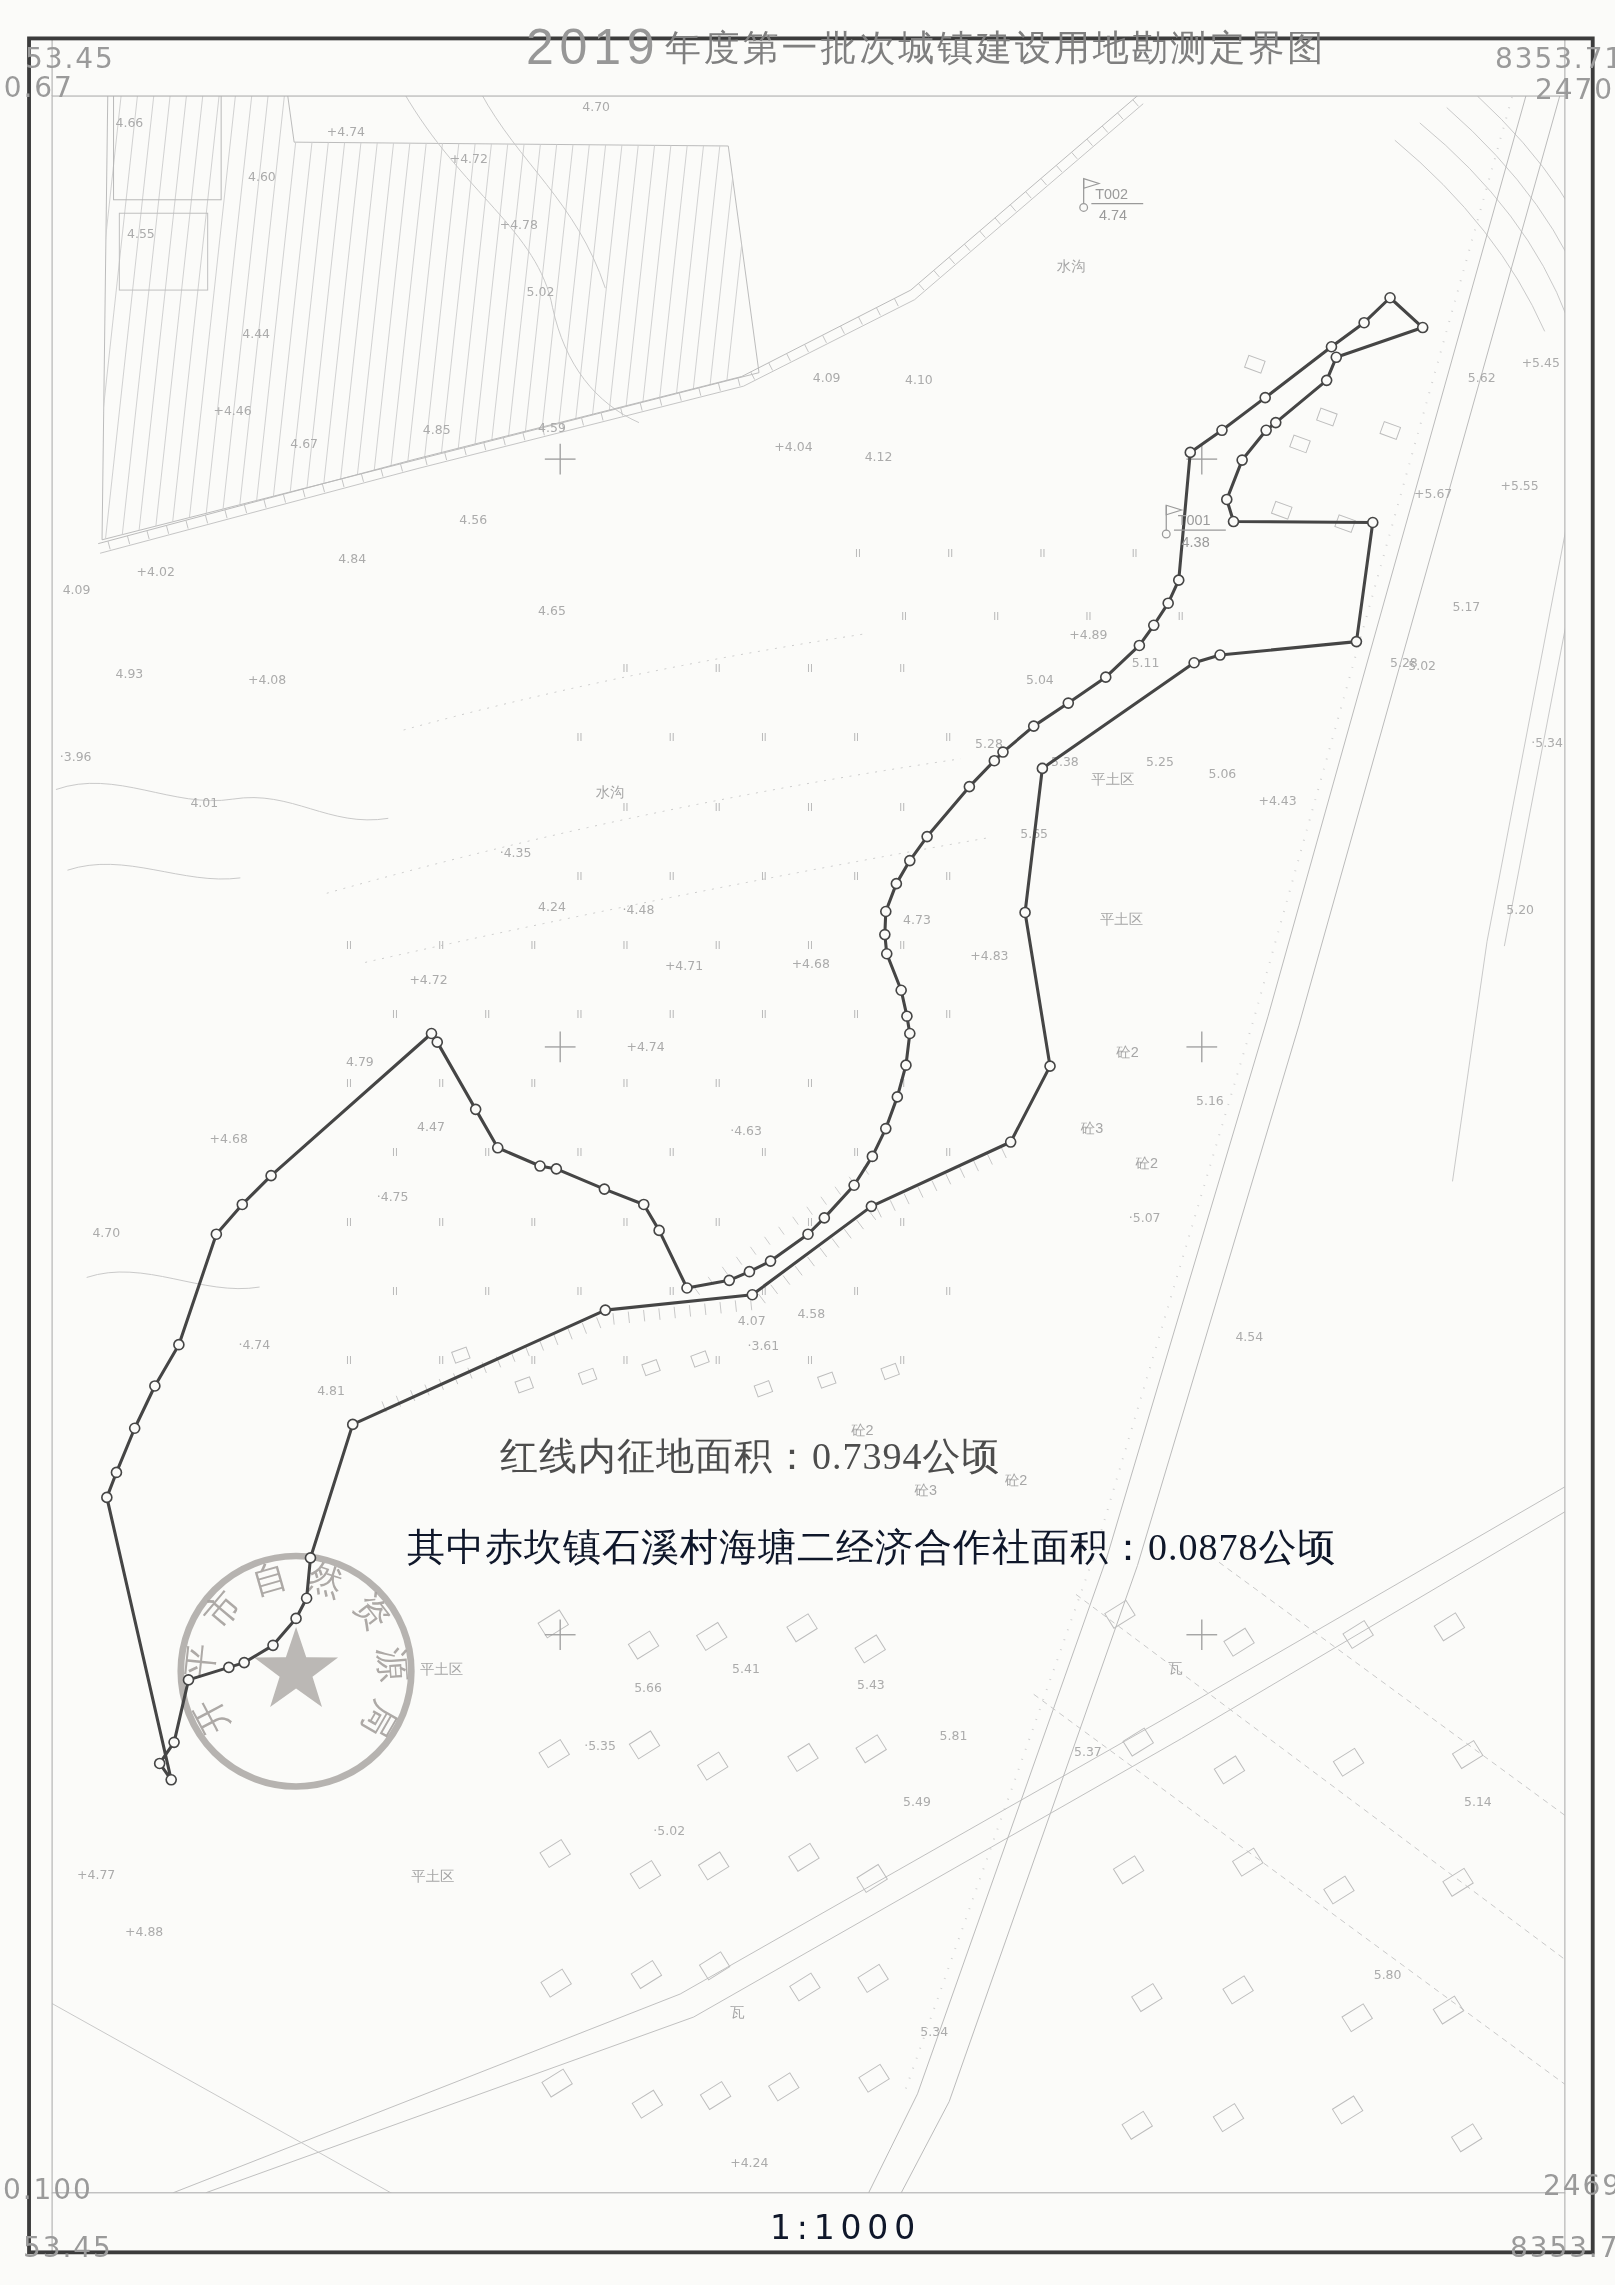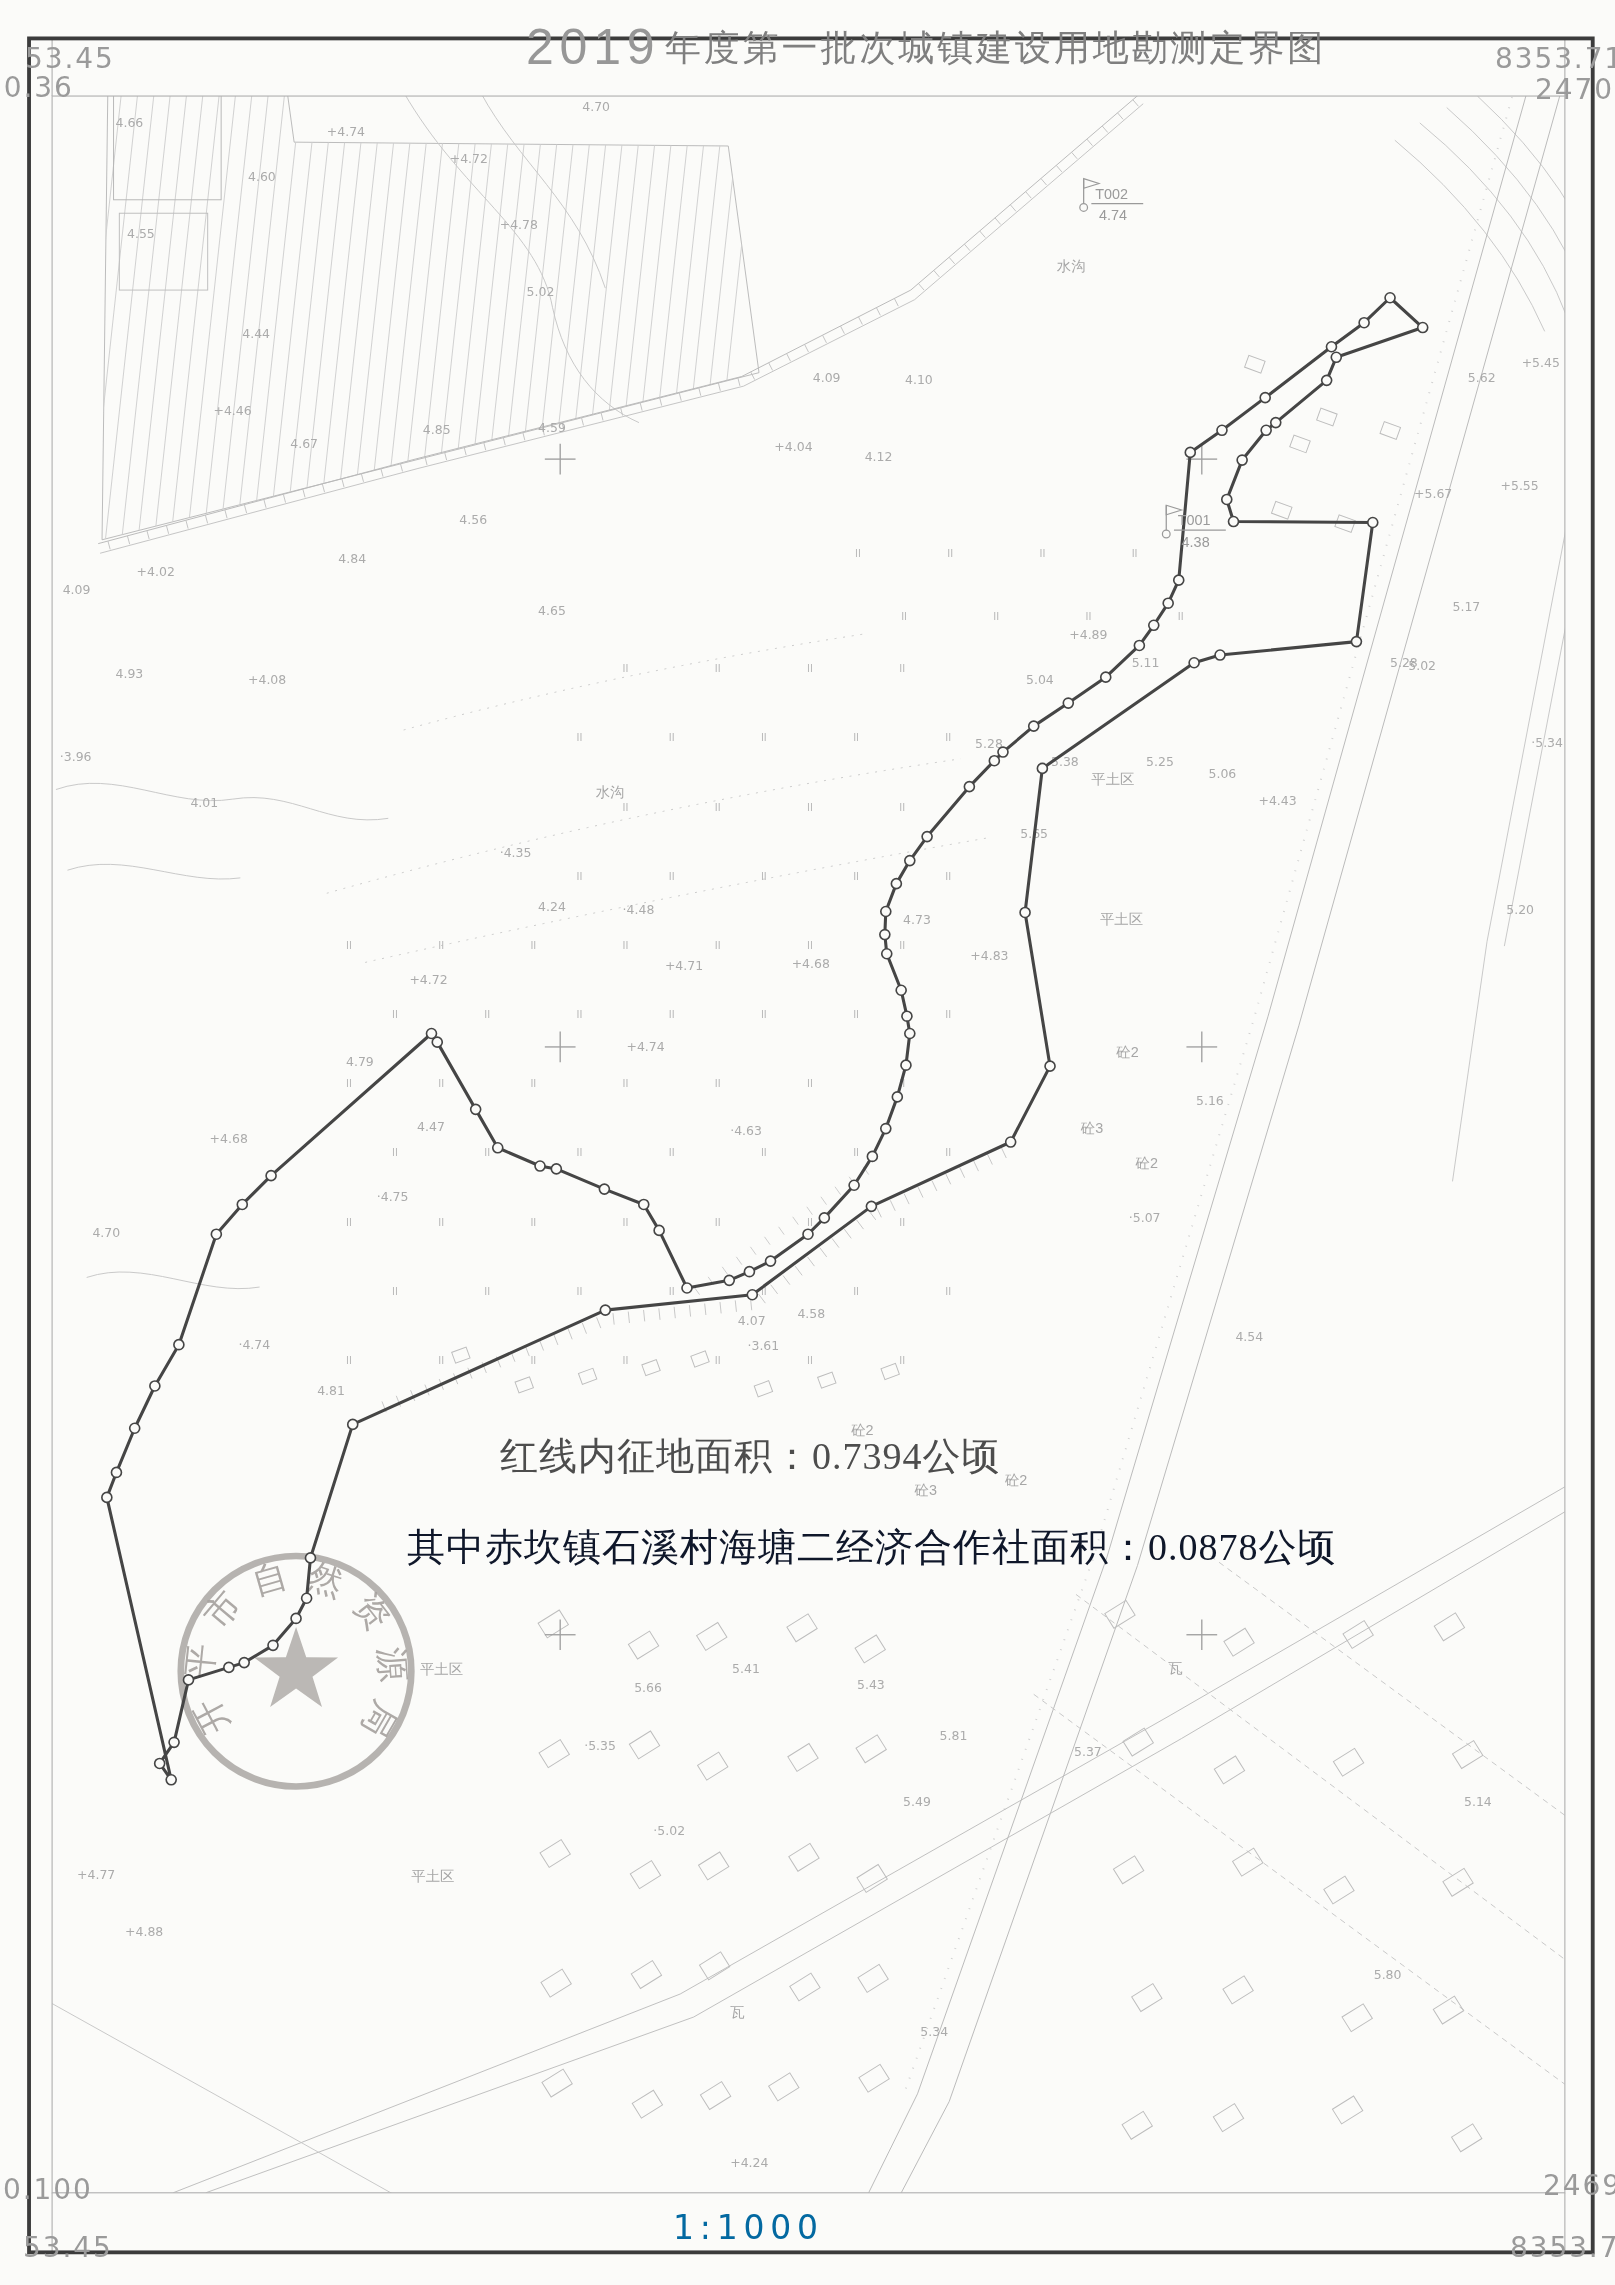--- a/index.html
+++ b/index.html
@@ -21,22 +21,22 @@
   .title-year{font-size:50px;letter-spacing:5.8px;vertical-align:-3.8px;color:#979797;}
   .title-text{font-size:36px;letter-spacing:2.9px;color:#7f7f7f;}
   .note-line{
     position:absolute;white-space:nowrap;color:#4d4d4d;
     font-size:38px;letter-spacing:1px;
     font-family:"Liberation Serif","DejaVu Serif",serif;
   }
   .note-1{left:500px;top:1431px;}
   .note-2{left:407px;top:1522px;color:#0f172a;}
   .scale-label{
-    position:absolute;left:673px;top:2208px;width:211px;text-align:left;
-    font-size:33px;letter-spacing:5.8px;color:#0369a1;
+    position:absolute;left:740px;top:2208px;width:211px;text-align:center;
+    font-size:33px;letter-spacing:5.8px;color:#0f172a;
     font-family:"DejaVu Sans",sans-serif;
   }
 </style>
 </head>
 <body>
 
 <div class="sheet">
 
   <svg class="map" width="1616" height="2285" viewBox="0 0 1682 2379">
     <defs>
@@ -625,21 +625,21 @@
       <rect x="30" y="40" width="1628" height="2305" fill="none" stroke="#3c3c3c" stroke-width="4"></rect>
     </g>
   </svg>
 
   <div class="title-bar">
     <span class="title-year">2019</span>
     <span class="title-text">年度第一批次城镇建设用地勘测定界图</span>
   </div>
 
   <div class="corner-label" style="left:25px;top:42px">53.45</div>
-  <div class="corner-label" style="left:3.8px;top:71px">0.36</div>
+  <div class="corner-label" style="left:3.8px;top:71px">0.67</div>
   <div class="corner-label" style="left:1495px;top:42px">8353.71</div>
   <div class="corner-label" style="left:1535px;top:73px">2470</div>
   <div class="corner-label" style="left:3px;top:2173px">0.100</div>
   <div class="corner-label" style="left:23px;top:2231px">53.45</div>
   <div class="corner-label" style="left:1543px;top:2169px">2469</div>
   <div class="corner-label" style="left:1510px;top:2231px">8353.71</div>
 
   <div class="note-line note-1">红线内征地面积：0.7394公顷</div>
   <div class="note-line note-2">其中赤坎镇石溪村海塘二经济合作社面积：0.0878公顷</div>
 

